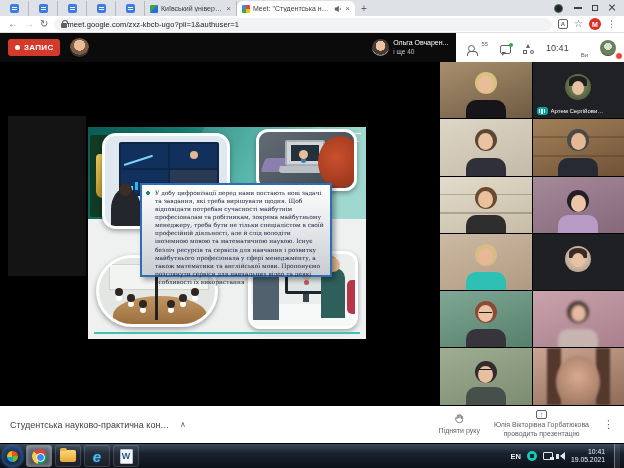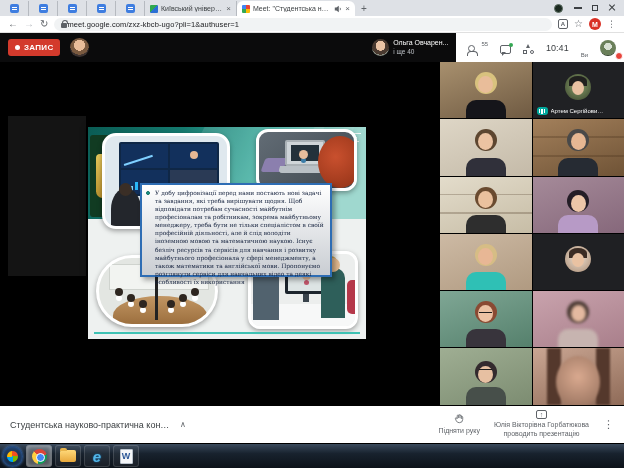--- a/index.html
+++ b/index.html
@@ -453,13 +453,24 @@
     </div>
   <div class="tslot">
       <span class="folder-ico"></span>
     </div>
   <div class="tslot">
       <span class="ie-ico">e</span>
     </div>
   <div class="tslot">
       <span class="word-ico">W</span>
     </div>
+  <div class="tray">
+    <span class="lang">EN</span>
+    <span class="tray-teal"></span>
+    <span class="net-ico"></span>
+    <span class="spk-ico"></span>
+    <div class="clock">
+      <span>10:41</span>
+      <span>19.05.2021</span>
+    </div>
+    <span class="showdesk"></span>
+  </div>
 </div>
 
 </body></html>

